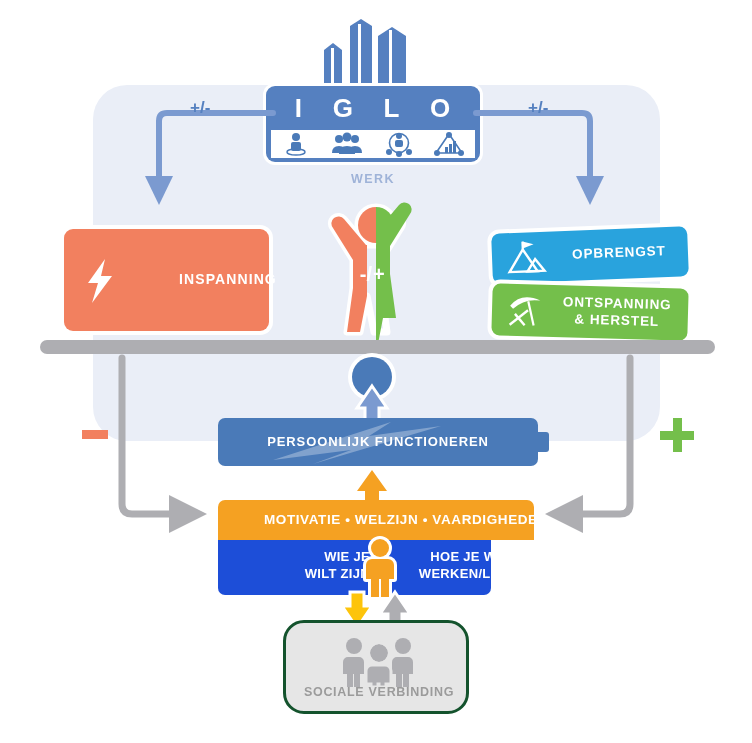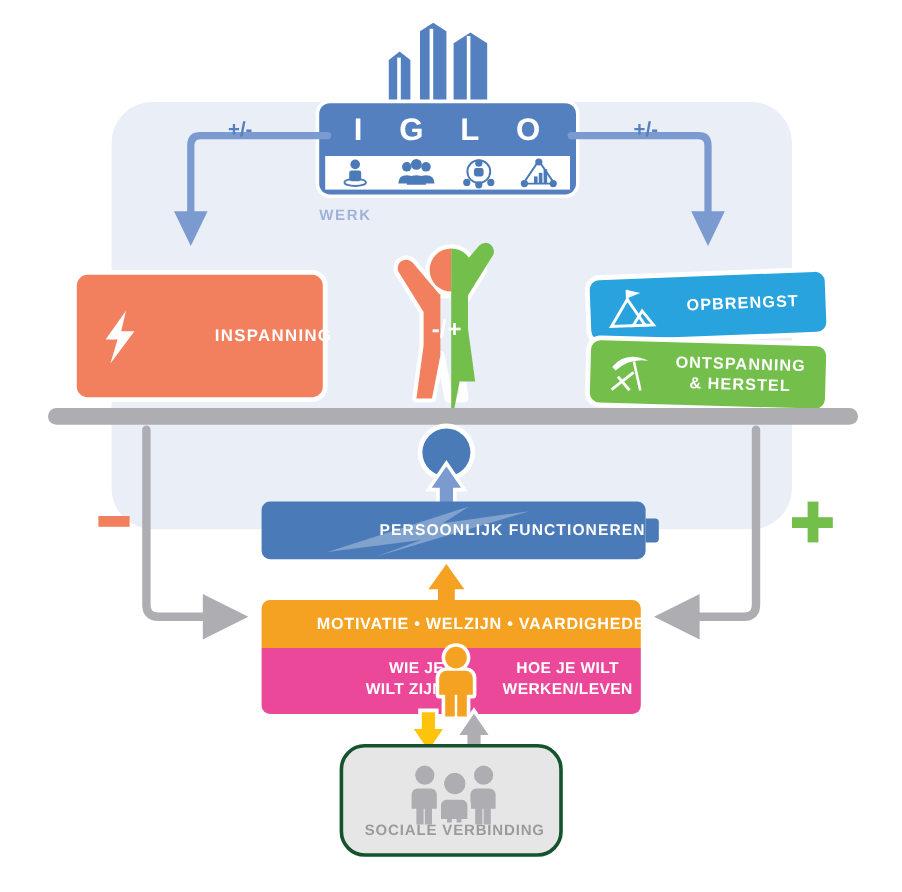--- a/index.html
+++ b/index.html
@@ -15,21 +15,21 @@
   
   .iglo-box{left:266px;top:86px;width:214px;height:76px;background:#5580c0;
             border-radius:9px;box-shadow:0 0 0 3px #ffffff;}
   .iglo-letters{position:absolute;left:0;top:2px;width:214px;height:40px;
                 display:flex;align-items:center;justify-content:space-around;
                 padding:0 14px;box-sizing:border-box;}
   .iglo-letters span{color:#ffffff;font-size:26px;font-weight:bold;letter-spacing:1px;line-height:1;}
   .iglo-icons{position:absolute;left:5px;top:44px;width:204px;height:28px;background:#ffffff;
               display:flex;align-items:center;justify-content:space-around;}
   .iglo-icons svg{display:block;}
-  .werk-label{left:266px;top:172px;width:214px;color:#9fb3d8;
+  .werk-label{left:266px;top:172px;width:214px;text-align:center;color:#9fb3d8;
               font-size:12.5px;font-weight:bold;letter-spacing:1.4px;}
 
   
   .building{left:322px;top:22px;width:105px;height:70px;}
 
   
   .pm-label{color:#5580c0;font-size:17px;font-weight:bold;}
   .pm-left{left:190px;top:98px;}
   .pm-right{left:528px;top:98px;}
 
@@ -55,29 +55,29 @@
   
   .divider{left:40px;top:340px;width:675px;height:14px;background:#aeaeb2;border-radius:7px;}
 
   
   .ball{left:352px;top:357px;width:40px;height:40px;background:#4a7ab8;
         border-radius:50%;box-shadow:0 0 0 4px #ffffff;}
 
   
   .battery{left:218px;top:418px;width:320px;height:48px;background:#4a7ab8;border-radius:7px;}
   .battery-nub{left:538px;top:432px;width:11px;height:20px;background:#4a7ab8;border-radius:0 3px 3px 0;}
-  .battery-txt{position:absolute;left:0;top:16px;width:320px;text-align:right;color:#ffffff;
+  .battery-txt{position:absolute;left:0;top:16px;width:320px;text-align:center;color:#ffffff;
                font-size:13px;font-weight:bold;letter-spacing:0.9px;}
   .bolt-wm{position:absolute;left:55px;top:2px;opacity:0.30;}
 
   
   .band-orange{left:218px;top:500px;width:316px;height:40px;background:#f5a122;border-radius:7px 7px 0 0;}
   .band-orange .t{position:absolute;left:0;top:12px;width:376px;text-align:center;color:#ffffff;
                   font-size:13.5px;font-weight:bold;letter-spacing:0.6px;}
-  .band-yellow{left:218px;top:540px;width:316px;height:55px;background:#ec4899;border-radius:0 0 7px 7px;}
+  .band-yellow{left:218px;top:540px;width:273px;height:55px;background:#1d4ed8;border-radius:0 0 7px 7px;}
   .y-left{position:absolute;left:42px;top:8px;width:110px;text-align:right;color:#ffffff;
           font-size:13px;font-weight:bold;line-height:17px;letter-spacing:0.3px;}
   .y-right{position:absolute;left:190px;top:8px;width:130px;text-align:center;color:#ffffff;
            font-size:13px;font-weight:bold;line-height:17px;letter-spacing:0.3px;}
   .y-person{position:absolute;left:142px;top:-3px;}
 
   
   .social{left:283px;top:620px;width:186px;height:94px;background:#e6e6e6;
           border:3px solid #14532d;border-radius:21px;box-sizing:border-box;}
   .social-ico{position:absolute;left:50px;top:12px;}

